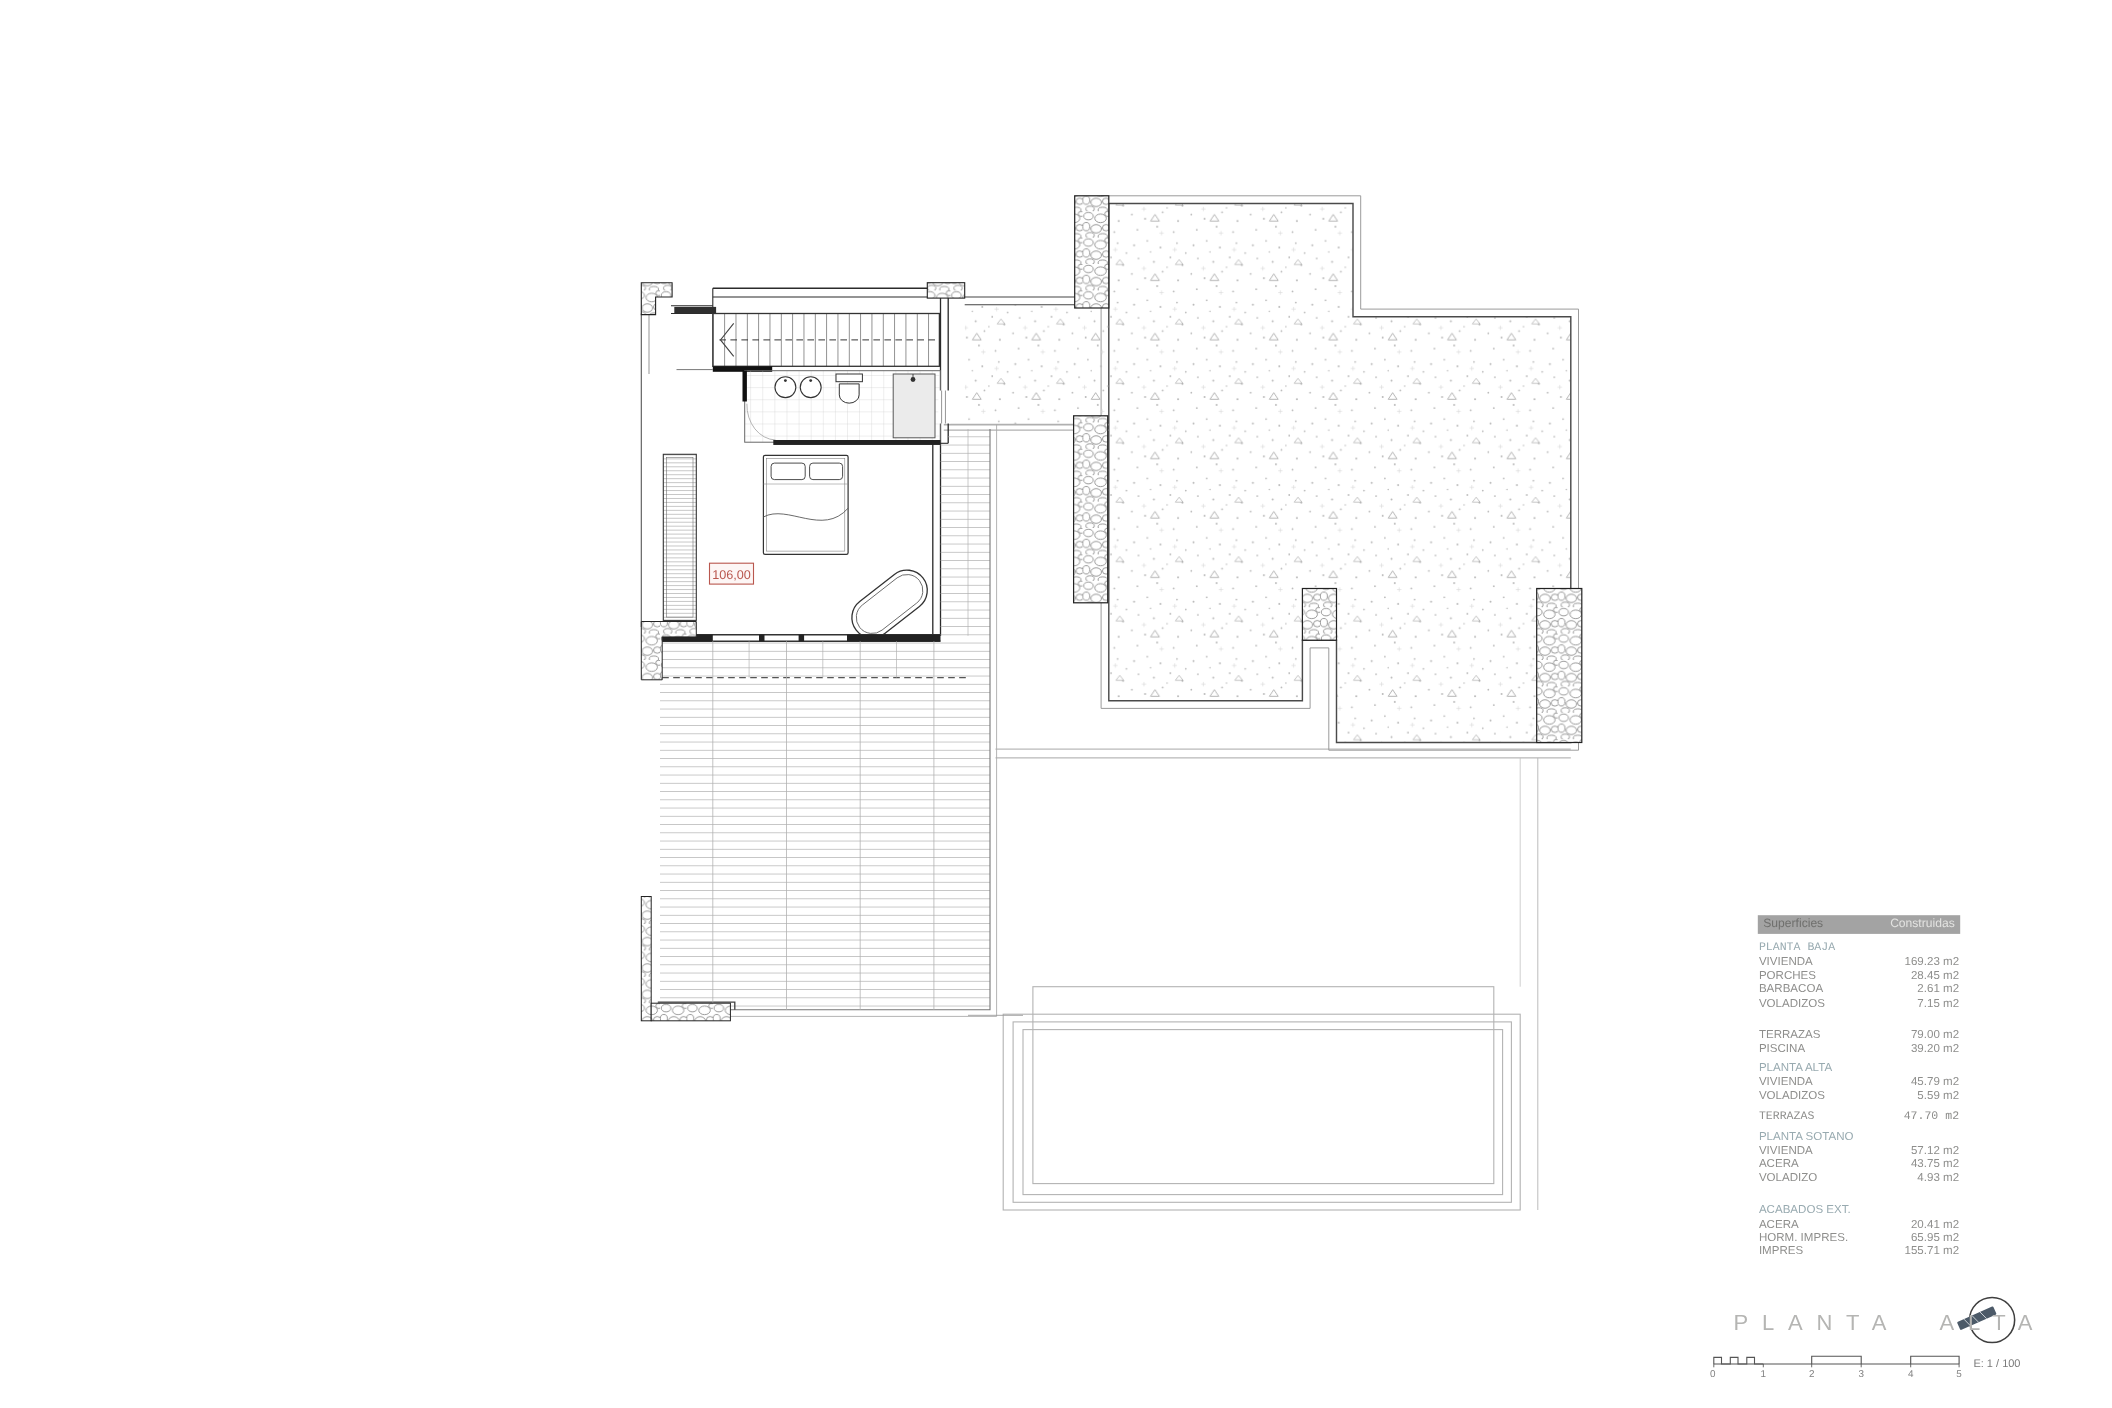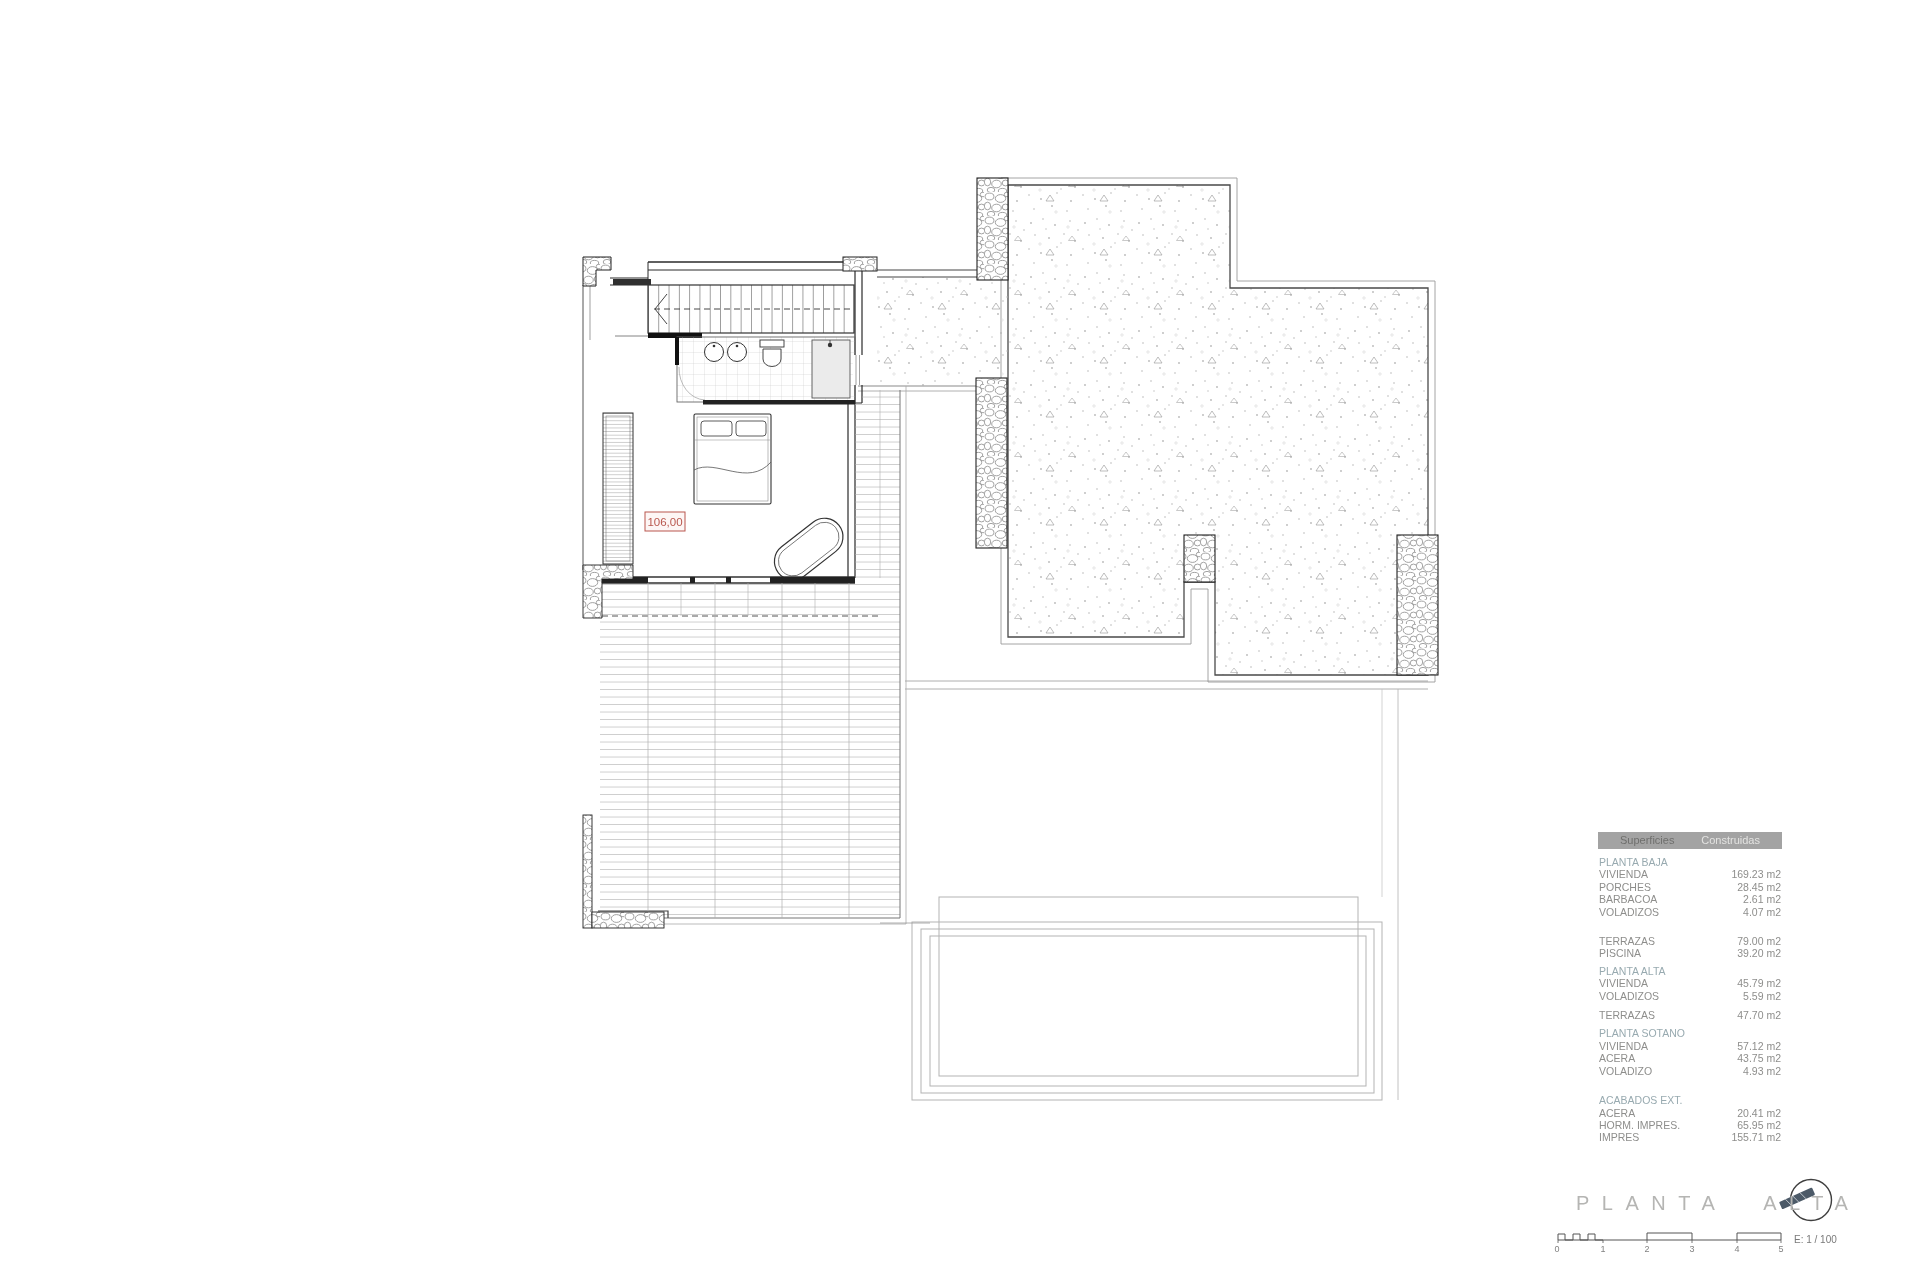--- a/index.html
+++ b/index.html
@@ -4,27 +4,27 @@
 <style>
   html,body{margin:0;padding:0;background:#ffffff;}
   body{width:1920px;height:1280px;position:relative;overflow:hidden;
        font-family:"Liberation Sans",sans-serif;}
   #plan-svg{position:absolute;left:0;top:0;}
 
   
   #area-table{position:absolute;left:1598px;top:832px;width:184px;
               font-size:10.5px;color:#8e8e8c;line-height:12.4px;}
   .tbl-header{display:flex;justify-content:space-between;background:#a3a3a3;
-              padding:2px 22px;font-size:11px;line-height:13px;}
+              padding:2px 5px;font-size:11px;line-height:13px;}
   .tbl-header .c1{color:#6f6f6d;}
   .tbl-header .c2{color:#e3e3e1;}
   .sec-title{color:#98aab0;padding:0 1px;}
   .row{display:flex;justify-content:space-between;padding:0 1px;}
   .row .val{text-align:center;}
-  .mt7{margin-top:7px;} .mt17{margin-top:17px;} .mt5{margin-top:5px;} .mt6{margin-top:6px;}
+  .mt7{margin-top:7px;font-family:Liberation Mono, monospace;} .mt17{margin-top:17px;} .mt5{margin-top:5px;} .mt6{margin-top:6px;}
 
   
   #sheet-title{position:absolute;left:1576px;top:1192px;font-size:20px;
                color:#b5b5b3;letter-spacing:12.5px;word-spacing:20px;white-space:nowrap;}
   .red-label-text{fill:#b9574e;font-size:11.5px;font-family:"Liberation Sans",sans-serif;}
   .scale-num{fill:#828282;font-size:9px;font-family:"Liberation Sans",sans-serif;}
   .scale-e{fill:#7a7a7a;font-size:10px;font-family:"Liberation Sans",sans-serif;}
 </style>
 </head>
 <body>
@@ -256,21 +256,21 @@
   <div class="row">
       <span>PORCHES</span>
       <span class="val">28.45 m2</span>
     </div>
   <div class="row">
       <span>BARBACOA</span>
       <span class="val">2.61 m2</span>
     </div>
   <div class="row">
       <span>VOLADIZOS</span>
-      <span class="val">4.07 m2</span>
+      <span class="val">7.15 m2</span>
     </div>
 
   <div class="row mt17">
       <span>TERRAZAS</span>
       <span class="val">79.00 m2</span>
     </div>
   <div class="row">
       <span>PISCINA</span>
       <span class="val">39.20 m2</span>
     </div>

